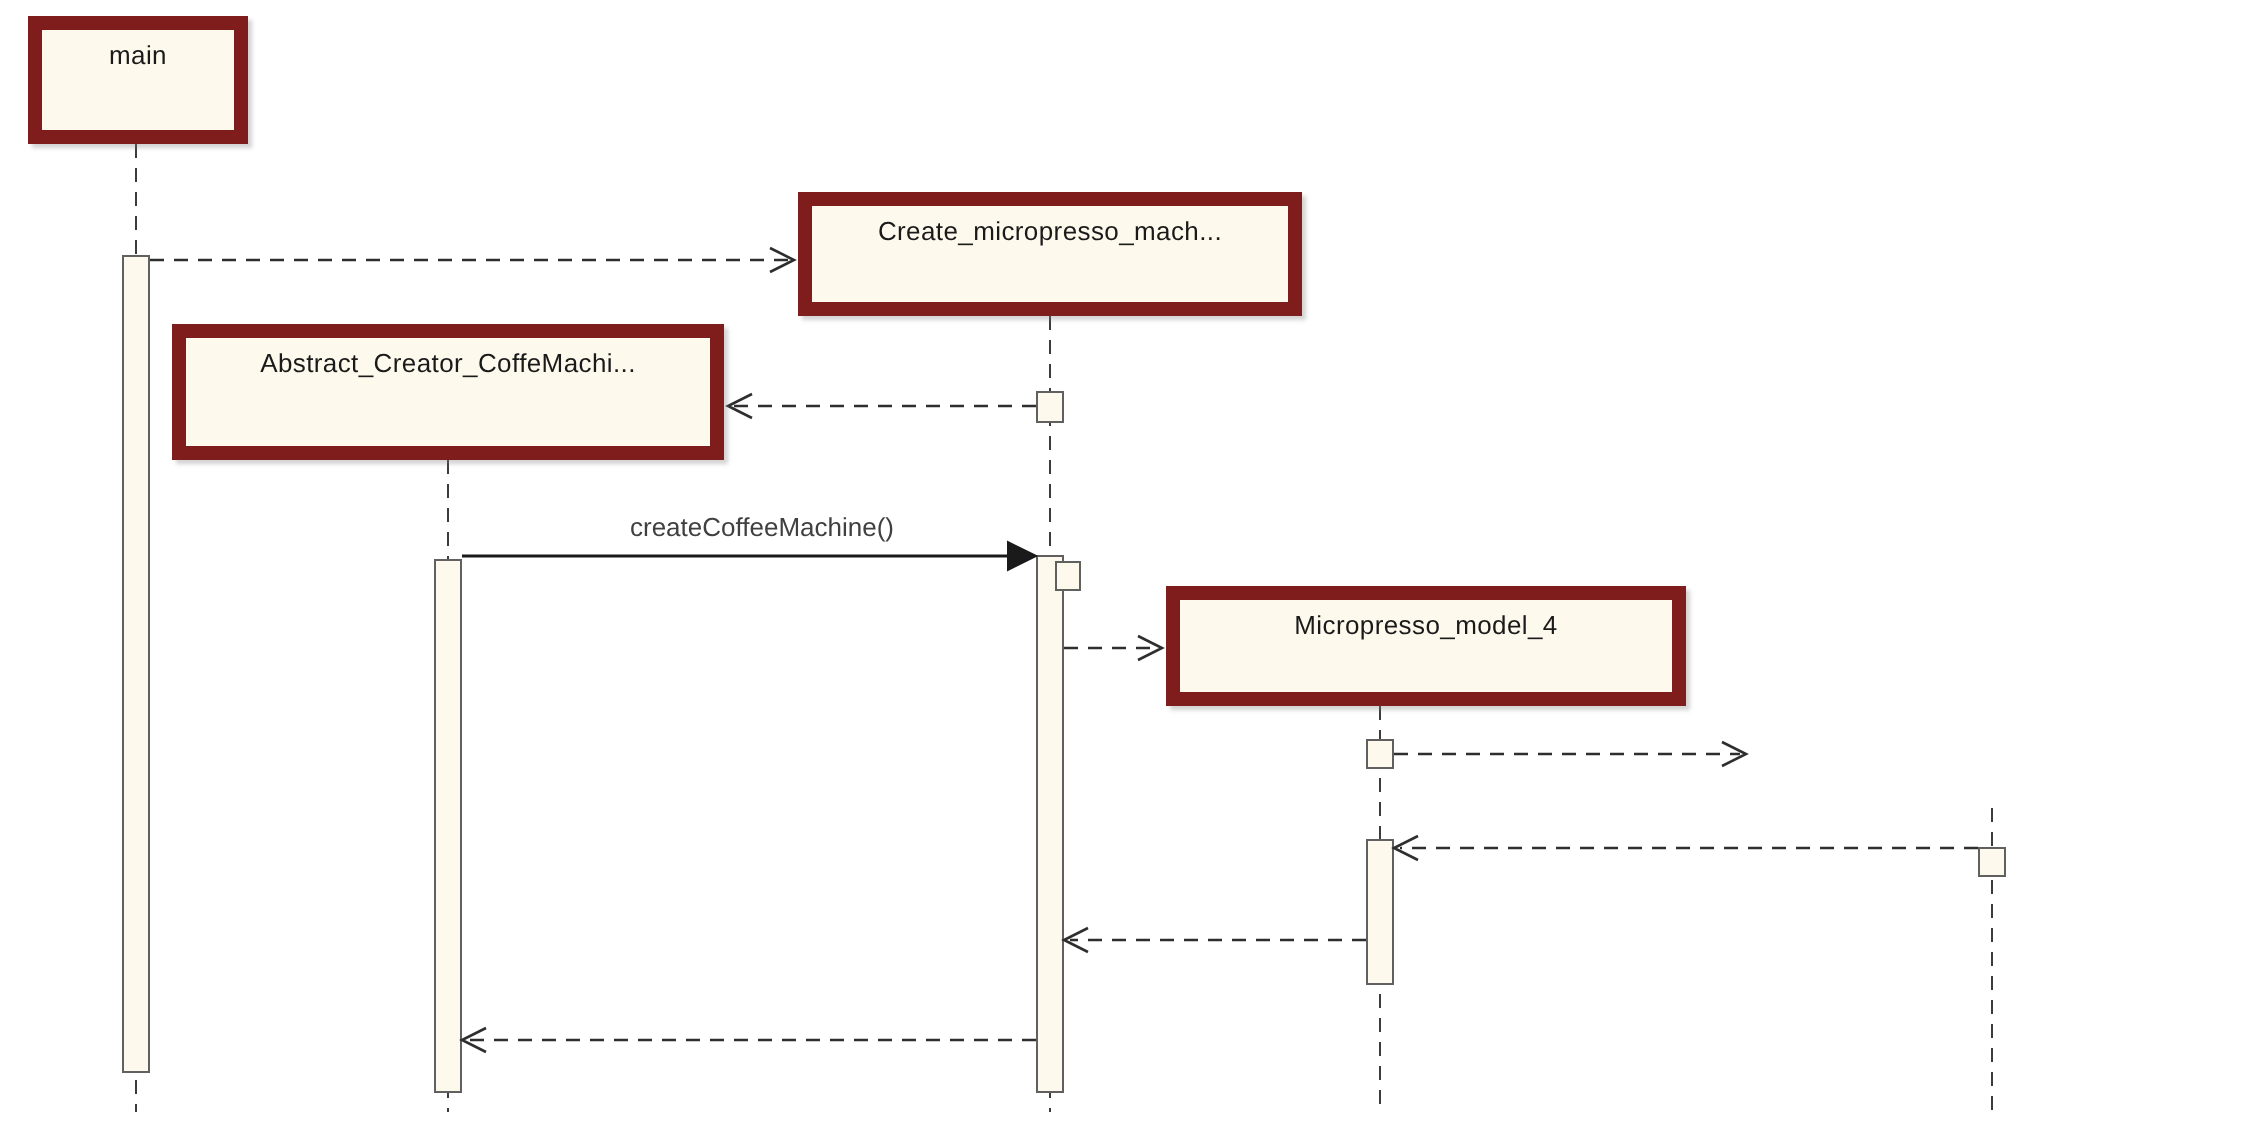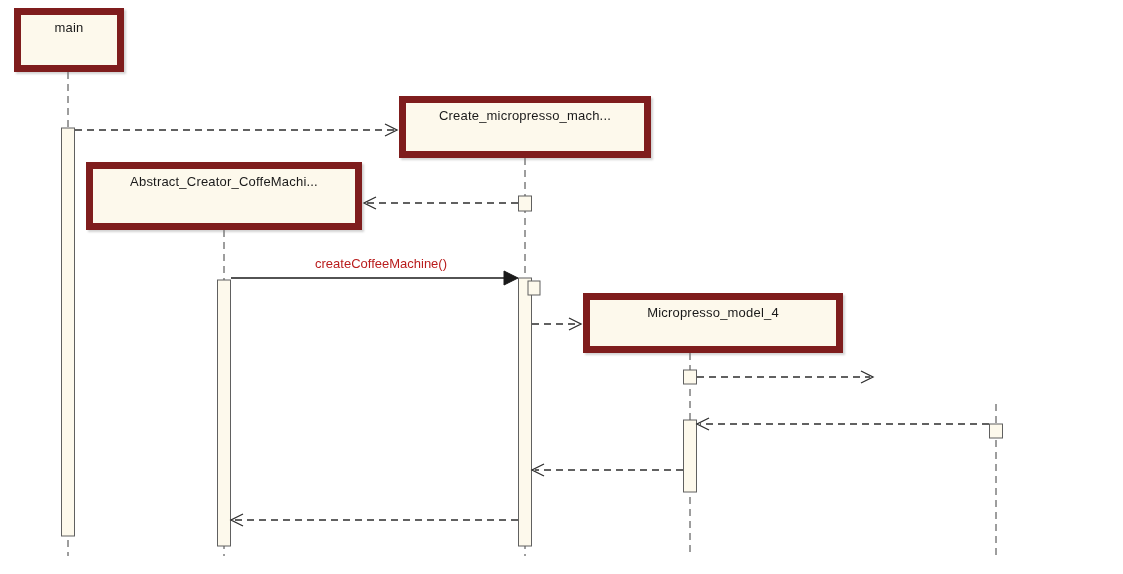--- a/index.html
+++ b/index.html
@@ -32,21 +32,21 @@
     font-size: 13px;
     color: #1a1a1a;
     letter-spacing: 0.2px;
     white-space: nowrap;
     overflow: hidden;
   }
   .msg-label {
     position: absolute;
     z-index: 3;
     font-size: 13px;
-    color: #b91c1c;
+    color: #404040;
     text-align: center;
     white-space: nowrap;
   }
   .lifeline { stroke: #3c3c3c; stroke-width: 1; stroke-dasharray: 7 5; }
   .activation { fill: #fdf9ec; stroke: #606060; stroke-width: 1; }
   .msg-dashed { stroke: #2e2e2e; stroke-width: 1.3; stroke-dasharray: 7 5; fill: none; }
   .msg-solid { stroke: #1a1a1a; stroke-width: 1.6; fill: none; }
   .openhead { stroke: #2e2e2e; stroke-width: 1.3; fill: none; }
   .filledhead { fill: #1a1a1a; stroke: #1a1a1a; }
 </style>

